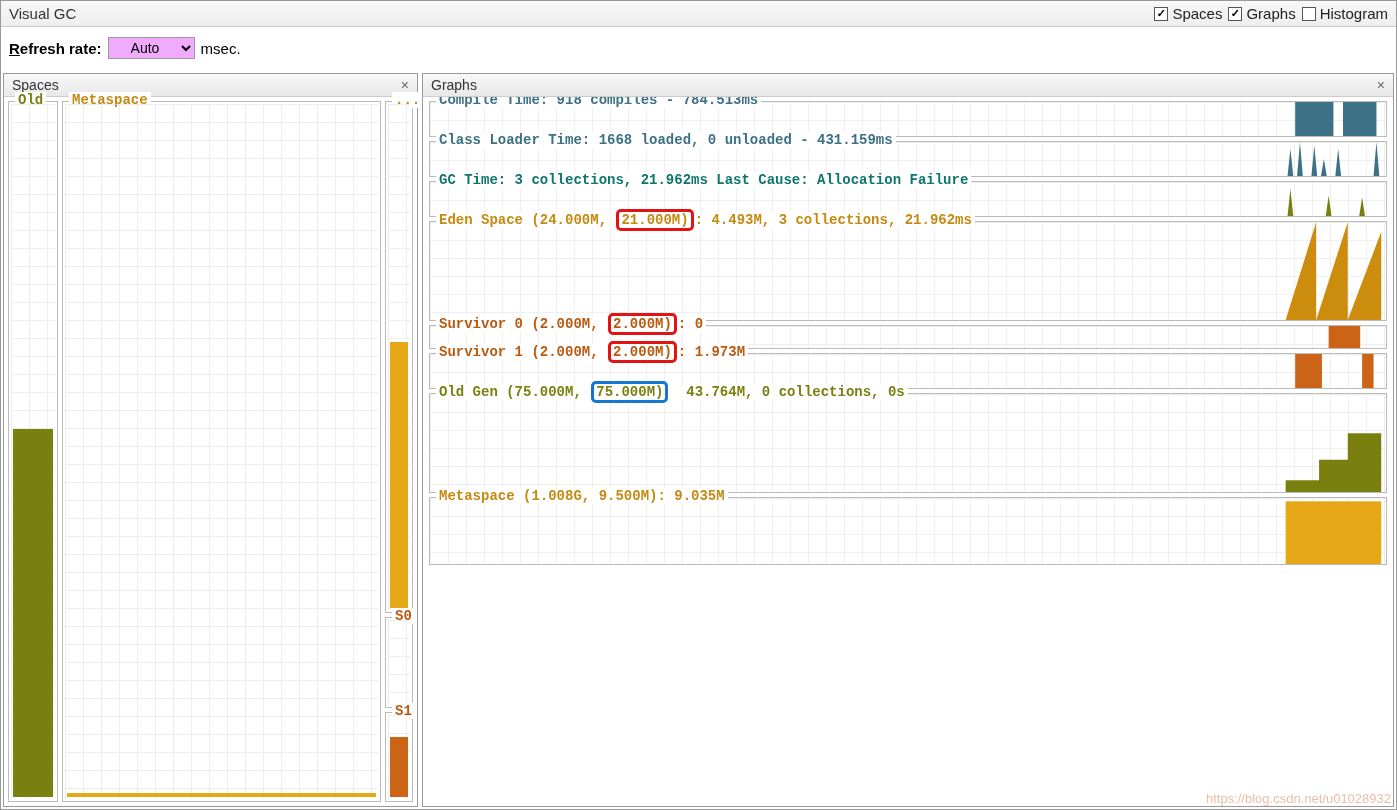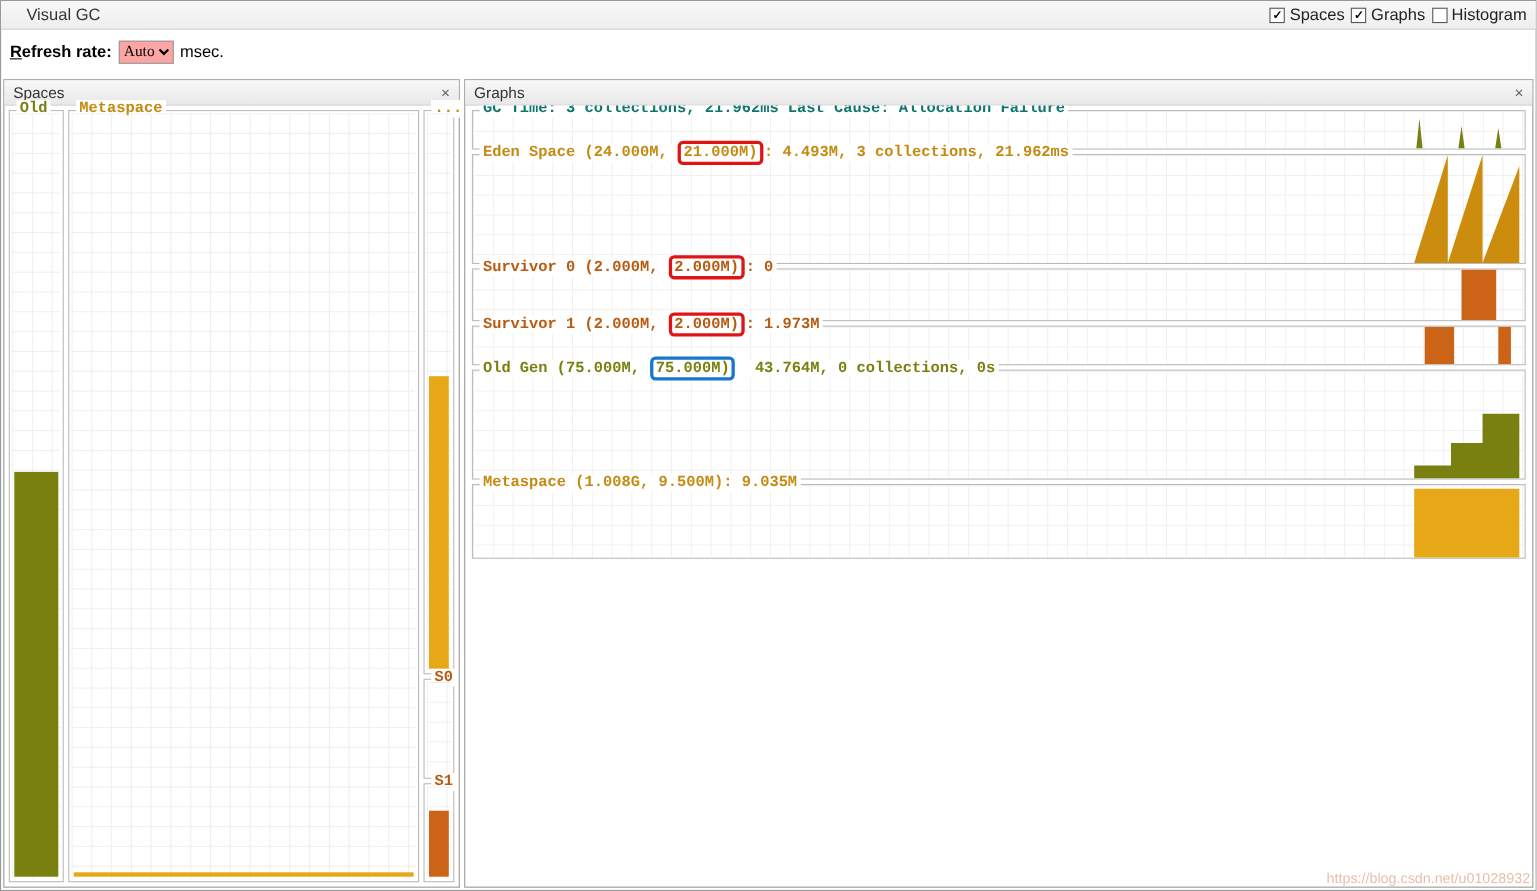--- a/index.html
+++ b/index.html
@@ -19,27 +19,27 @@
   flex-direction: column;
 }
 .titlebar {
   background: linear-gradient(#f8f8f8, #eee);
   border-bottom: 1px solid #ccc;
   padding: 4px 8px;
   display: flex;
   align-items: center;
   font-family: sans-serif;
 }
-.titlebar .title { flex: 1; font-size: 15px; color: #333; margin-left: 15px; }
+.titlebar .title { flex: 1; font-size: 15px; color: #333; }
 .check { display: inline-flex; align-items: center; margin-left: 6px; font-size: 15px; color: #222; cursor: pointer; }
 .check .box { width: 14px; height: 14px; border: 1px solid #555; margin-right: 4px; display: inline-flex; align-items: center; justify-content: center; font-size: 11px; background: #fff; }
 .check .box.checked::after { content: "✓"; color: #000; font-weight: bold; }
 .refresh-row { padding: 10px 8px 14px; font-family: sans-serif; font-weight: bold; font-size: 15px; display: flex; align-items: center; gap: 6px; }
 .refresh-row .label .u { text-decoration: underline; }
-.refresh-row select { font-family: Liberation Serif, serif; font-size: 14px; border: 1px solid #999; background: #fca5a5; padding: 1px 0; }
+.refresh-row select { font-family: Liberation Sans, sans-serif; font-size: 14px; border: 1px solid #999; background: #f0abfc; padding: 1px 18px; }
 .refresh-row .unit { font-weight: normal; }
 .content-row { display: flex; flex: 1; min-height: 0; gap: 4px; padding: 0 2px 2px; }
 .panel { border: 1px solid #999; background: #fff; display: flex; flex-direction: column; position: relative; }
 .panel-header { background: linear-gradient(#f8f8f8, #e8e8e8); border-bottom: 1px solid #ccc; padding: 3px 8px; font-family: sans-serif; font-size: 14px; display: flex; align-items: center; }
 .panel-header .name { flex: 1; color: #333; }
 .panel-header .x { color: #666; cursor: pointer; font-size: 14px; }
 .spaces-panel { width: 415px; }
 .spaces-body { flex: 1; display: flex; gap: 4px; padding: 4px; }
 .fieldset { border: 1px solid #bbb; position: relative; padding: 2px; }
 .fieldset > .legend { position: absolute; top: -10px; left: 6px; background: #fff; padding: 0 3px; font-weight: bold; font-size: 14px; }
@@ -149,20 +149,44 @@
       </div>
     </div>
 
     <div class="panel graphs-panel">
       <div class="panel-header">
         <span class="name">Graphs</span>
         <span class="x">×</span>
       </div>
       <div class="graphs-body" id="graphs-body">
           <div class="graph" style="height: 36px;">
+            <span class="legend c-compile">Compile Time: 918 compiles - 784.513ms</span>
+            <div class="plot">
+              <div class="grid"></div>
+              <svg viewBox="0 0 1000 100" preserveAspectRatio="none">
+                <rect x="905" width="40" y="0" height="100" class="f-compile"></rect>
+                <rect x="955" width="35" y="0" height="100" class="f-compile"></rect>
+              </svg>
+            </div>
+          </div>
+          <div class="graph" style="height: 36px;">
+            <span class="legend c-class">Class Loader Time: 1668 loaded, 0 unloaded - 431.159ms</span>
+            <div class="plot">
+              <div class="grid"></div>
+              <svg viewBox="0 0 1000 100" preserveAspectRatio="none">
+                <polygon points="897,100 900,20 903,100" class="f-class"></polygon>
+                <polygon points="907,100 910,0 913,100" class="f-class"></polygon>
+                <polygon points="922,100 925,10 928,100" class="f-class"></polygon>
+                <polygon points="932,100 935,50 938,100" class="f-class"></polygon>
+                <polygon points="947,100 950,20 953,100" class="f-class"></polygon>
+                <polygon points="987,100 990,0 993,100" class="f-class"></polygon>
+              </svg>
+            </div>
+          </div>
+          <div class="graph" style="height: 36px;">
             <span class="legend c-gc">GC Time: 3 collections, 21.962ms Last Cause: Allocation Failure</span>
             <div class="plot">
               <div class="grid"></div>
               <svg viewBox="0 0 1000 100" preserveAspectRatio="none">
                 <polygon points="897,100 900,20 903,100" class="f-gc"></polygon>
                 <polygon points="937,100 940,40 943,100" class="f-gc"></polygon>
                 <polygon points="972,100 975,44.99999999999999 978,100" class="f-gc"></polygon>
               </svg>
             </div>
           </div>
@@ -170,21 +194,21 @@
             <span class="legend c-eden"><span>Eden Space (24.000M, </span><span class="hl-red">21.000M)</span><span>: 4.493M, 3 collections, 21.962ms</span></span>
             <div class="plot">
               <div class="grid"></div>
               <svg viewBox="0 0 1000 100" preserveAspectRatio="none">
                 <polygon points="895,100 927,0 927,100" class="f-eden"></polygon>
                 <polygon points="927,100 960,0 960,100" class="f-eden"></polygon>
                 <polygon points="960,100 995,10 995,100" class="f-eden"></polygon>
               </svg>
             </div>
           </div>
-          <div class="graph" style="height: 48px;">
+          <div class="graph" style="height: 24px;">
             <span class="legend c-surv"><span>Survivor 0 (2.000M, </span><span class="hl-red">2.000M)</span><span>: 0</span></span>
             <div class="plot">
               <div class="grid"></div>
               <svg viewBox="0 0 1000 100" preserveAspectRatio="none">
                 <rect x="940" width="33" y="0" height="100" class="f-surv"></rect>
               </svg>
             </div>
           </div>
           <div class="graph" style="height: 36px;">
             <span class="legend c-surv"><span>Survivor 1 (2.000M, </span><span class="hl-red">2.000M)</span><span>: 1.973M</span></span>

